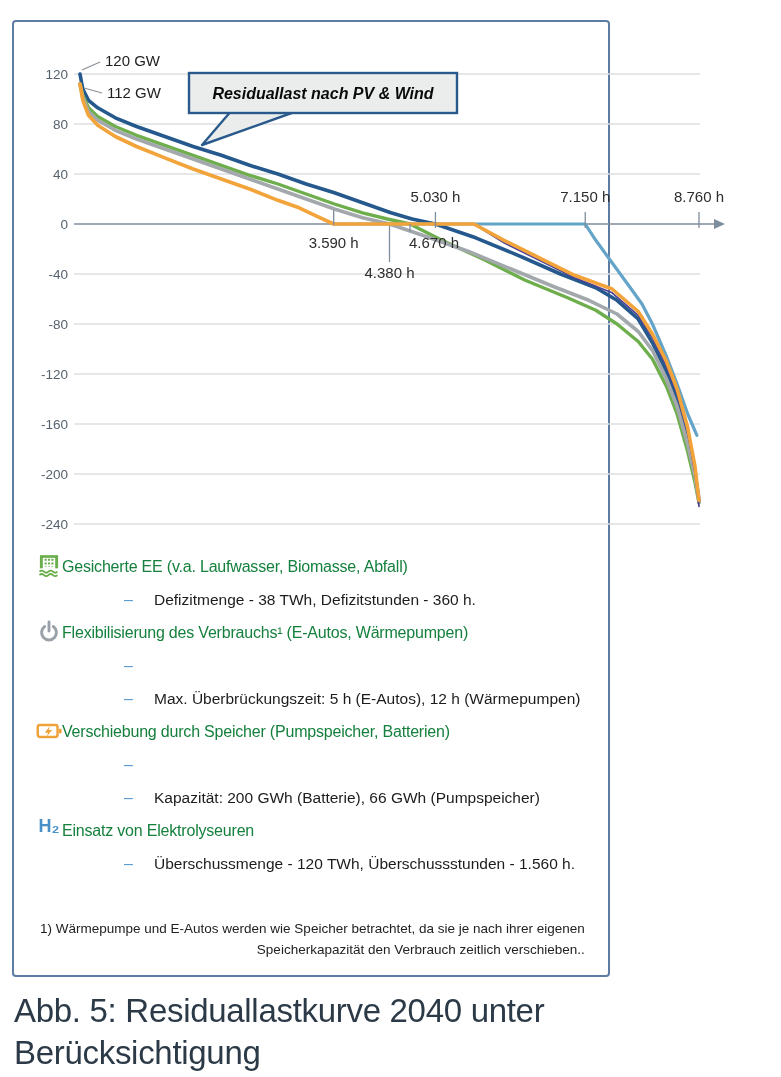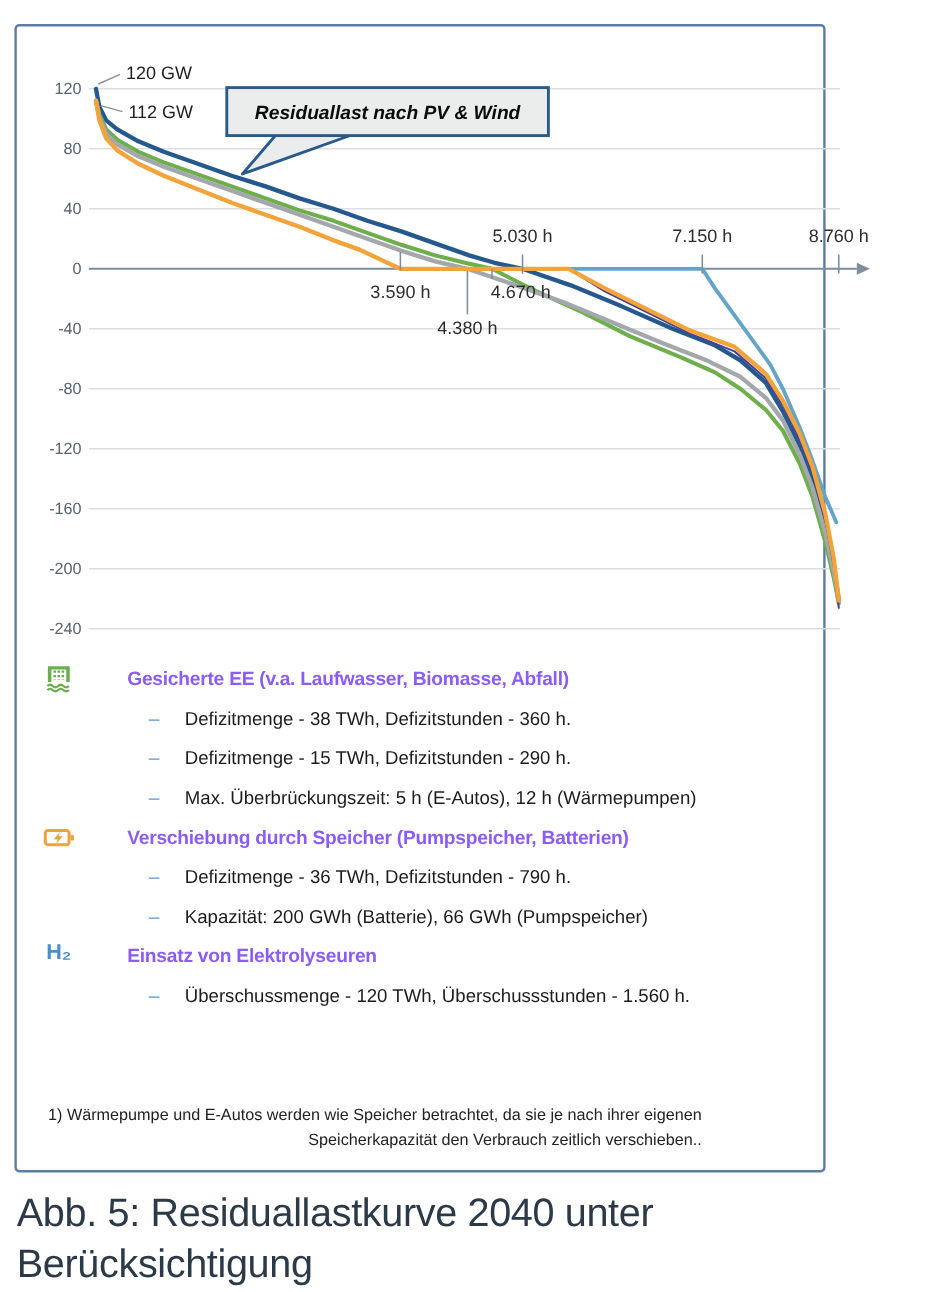--- a/index.html
+++ b/index.html
@@ -1,21 +1,21 @@
 <!DOCTYPE html>
 <html><head>
 <meta charset="utf-8">
 <style>
   html,body{margin:0;padding:0;background:#ffffff;}
   body{position:relative;width:781px;height:1077px;font-family:"Liberation Sans",sans-serif;overflow:hidden;}
-  .figure-box{position:absolute;left:12px;top:20px;width:676px;height:957px;border:2px solid #5d7ca3;border-radius:4px;box-sizing:border-box;background:#ffffff;}
+  .figure-box{position:absolute;left:12px;top:20px;width:598px;height:957px;border:2px solid #5d7ca3;border-radius:4px;box-sizing:border-box;background:#ffffff;}
   #chart{position:absolute;left:0;top:0;}
   .legend{position:absolute;left:0;right:0;top:528px;}
   .lg-line{position:relative;height:33px;display:flex;align-items:center;}
-  .lg-title{padding-left:92px;font-size:16px;font-weight:bold;color:#8b5cf6;letter-spacing:-0.2px;}
+  .lg-title{padding-left:48px;font-size:16px;font-weight:normal;color:#15803d;letter-spacing:-0.2px;}
   .lg-icon{position:absolute;left:17px;top:2px;width:36px;height:30px;display:flex;align-items:flex-start;justify-content:center;}
   .lg-icon svg{width:30px;height:27px;}
   .lg-h2{font-size:18px;font-weight:bold;font-family:"Liberation Sans",sans-serif;}
   .lg-sub{padding-left:140px;font-size:15.5px;color:#1c1c1c;}
   .lg-dash{position:absolute;left:110px;color:#5b9bd5;font-size:16px;}
   .footnote{position:absolute;left:26px;top:896px;font-size:13.5px;line-height:21px;color:#222;text-align:right;}
   .footnote .fn2{padding-left:17px;}
   .caption{position:absolute;left:14px;top:990px;font-size:33px;line-height:42px;color:#2c3a48;letter-spacing:-0.3px;}
   text{font-family:"Liberation Sans",sans-serif;}
 </style>
@@ -85,41 +85,48 @@
      <path d="M3.5 17.5 q2 -1.9 4 0 t4 0 t4 0 t4 0" stroke-width="1.6"></path>
      <path d="M3.5 20.5 q2 -1.9 4 0 t4 0 t4 0 t4 0" stroke-width="1.6"></path>
           </svg>
         </span>
         <span class="lg-title">Gesicherte EE (v.a. Laufwasser, Biomasse, Abfall)</span>
       </div>
       <div class="lg-line lg-sub">
         <span class="lg-dash">–</span>
         <span>Defizitmenge - 38 TWh, Defizitstunden - 360 h.</span>
       </div>
+      <div class="lg-line">
+        <span class="lg-icon">
+          <svg viewBox="0 0 24 24" fill="none" stroke="#9aa1a8" stroke-linecap="round">
+     <path d="M8.2 7.6 A6.6 6.6 0 1 0 15.8 7.6" stroke-width="2.6"></path>
+     <path d="M12 3.6 V11.6" stroke-width="2.6"></path>
+          </svg>
+        </span>
+        <span class="lg-title">Flexibilisierung des Verbrauchs¹ (E-Autos, Wärmepumpen)</span>
+      </div>
       <div class="lg-line lg-sub">
         <span class="lg-dash">–</span>
-        <span>Defizitmenge - 15 TWh, Defizitstunden - 290 h.</span>
       </div>
       <div class="lg-line lg-sub">
         <span class="lg-dash">–</span>
         <span>Max. Überbrückungszeit: 5 h (E-Autos), 12 h (Wärmepumpen)</span>
       </div>
       <div class="lg-line">
         <span class="lg-icon">
           <svg viewBox="0 0 24 24">
      <rect x="2" y="7.2" width="17.6" height="10.6" rx="2" fill="none" stroke="#f0a23a" stroke-width="2.2"></rect>
      <rect x="20.6" y="10.4" width="2.6" height="4.2" rx="1" fill="#f0a23a"></rect>
      <polygon points="12.6,8.3 8.3,13.9 11.2,13.9 10,17.3 14.8,11.5 11.9,11.5" fill="#f0a23a"></polygon>
           </svg>
         </span>
         <span class="lg-title">Verschiebung durch Speicher (Pumpspeicher, Batterien)</span>
       </div>
       <div class="lg-line lg-sub">
         <span class="lg-dash">–</span>
-        <span>Defizitmenge - 36 TWh, Defizitstunden - 790 h.</span>
       </div>
       <div class="lg-line lg-sub">
         <span class="lg-dash">–</span>
         <span>Kapazität: 200 GWh (Batterie), 66 GWh (Pumpspeicher)</span>
       </div>
       <div class="lg-line">
         <span class="lg-icon">
           <span class="lg-h2" style="color:#4a90c8">H₂</span>
         </span>
         <span class="lg-title">Einsatz von Elektrolyseuren</span>

